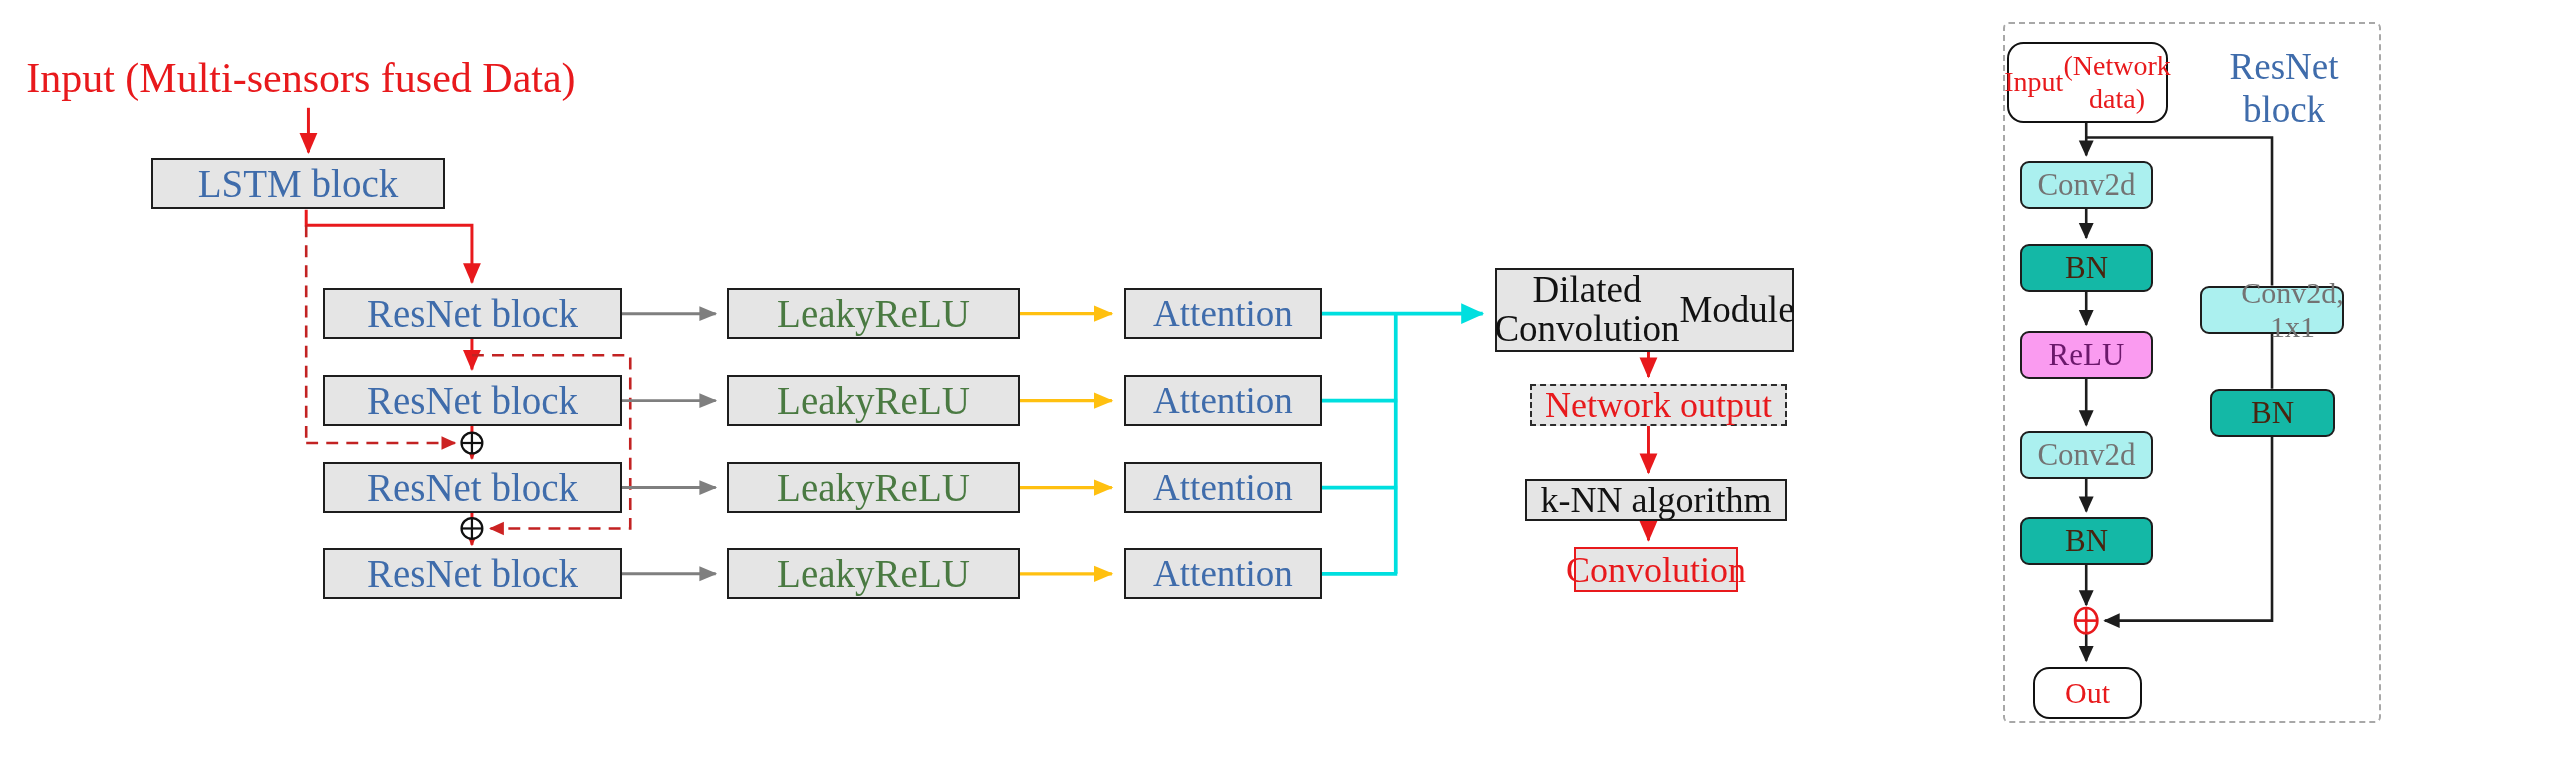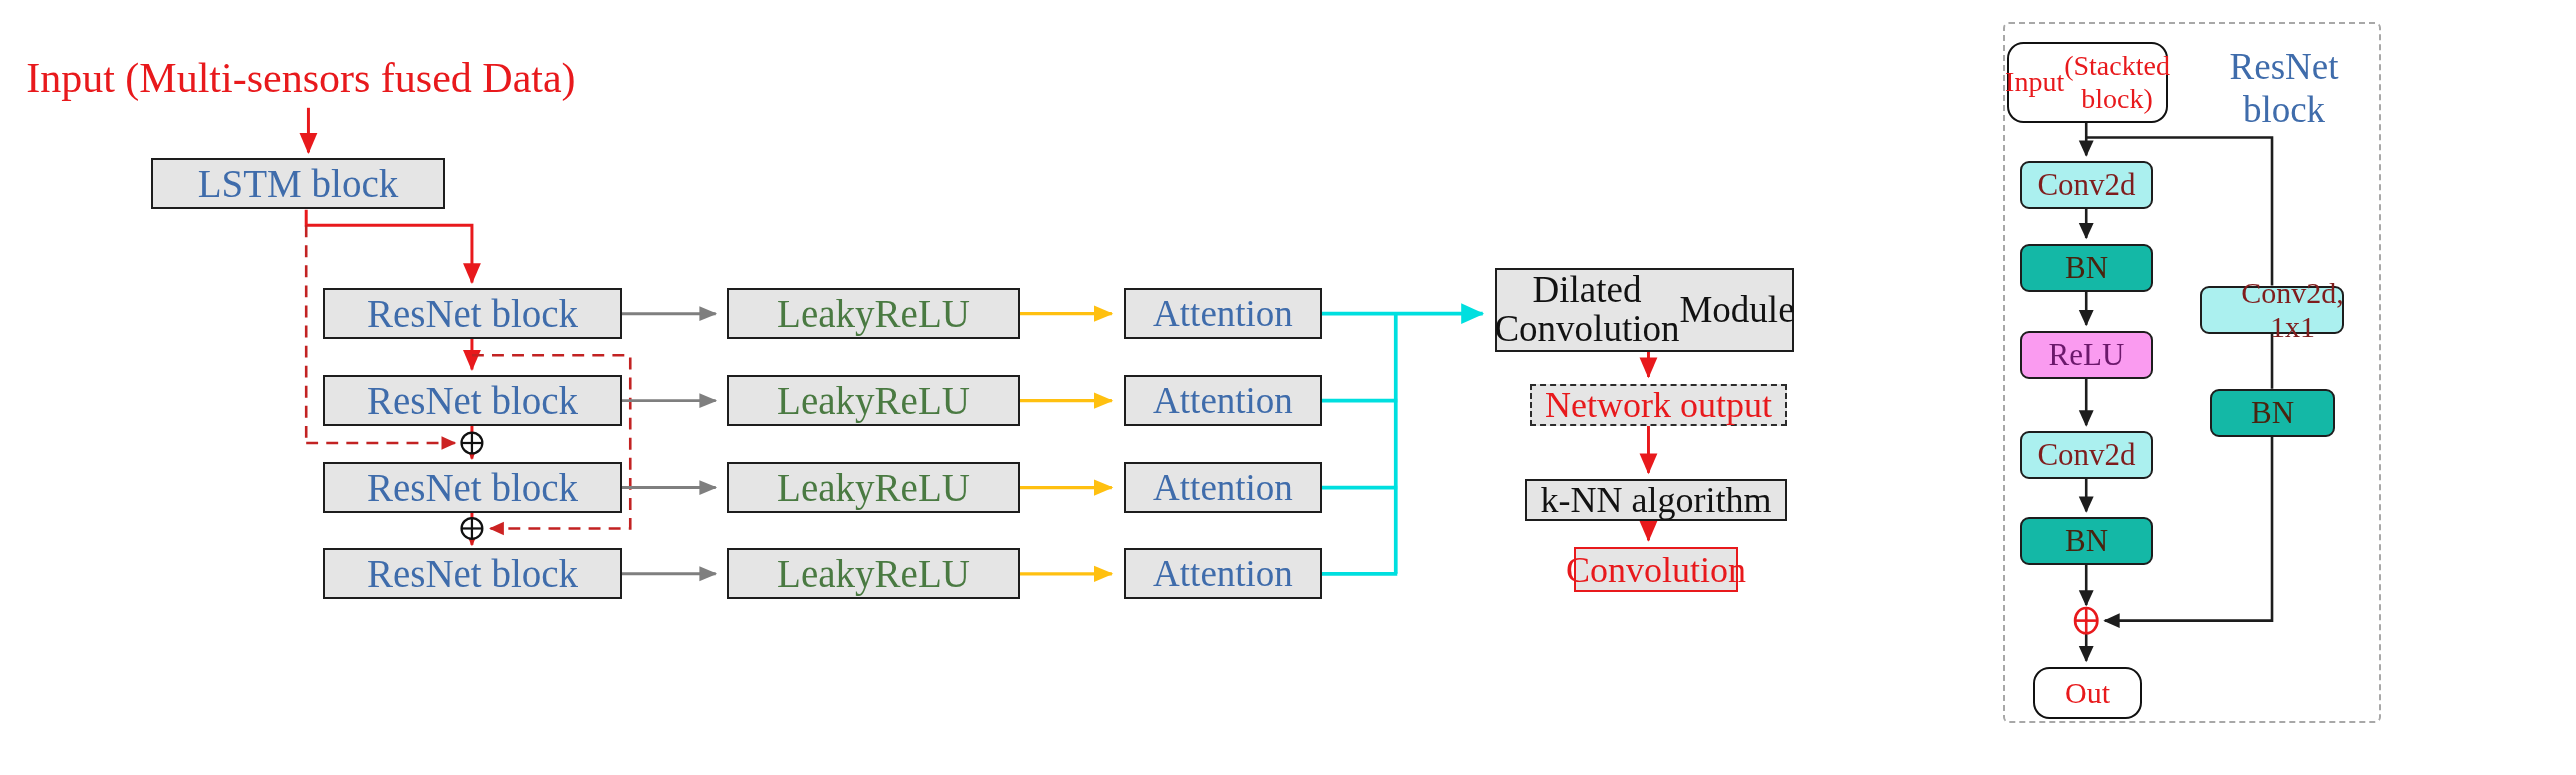--- a/index.html
+++ b/index.html
@@ -9,21 +9,21 @@
   .box{display:flex;align-items:center;justify-content:center;text-align:center;
        background:#e5e5e5;border:2.2px solid #1d1d1d;}
   .blue{color:#3f6cab;}
   .green{color:#4a7a42;}
   .redtxt{color:#e8191c;}
   .blacktxt{color:#121212;}
   .f-main{font-size:39px;}
   .f-att{font-size:37px;}
   .lbl{display:flex;align-items:center;justify-content:center;text-align:center;}
   .round{border-radius:9px;border:2.2px solid #1d1d1d;}
-  .cyanfill{background:#abf0ef;color:#7f1d1d;}
+  .cyanfill{background:#abf0ef;color:#737373;}
   .peachfill{background:#14b8a6;color:#49230e;}
   .pinkfill{background:#fa9bf0;color:#6b186b;}
   .detail-box{display:flex;align-items:center;justify-content:center;text-align:center;
               font-size:31px;}
   svg{position:absolute;left:0;top:0;}
 </style>
 </head>
 <body>
 
 <div class="stage">
@@ -159,21 +159,21 @@
 
   <div class="abs" style="left:2003px;top:22px;width:378px;height:701px;
               border:2.6px dashed #a8a8a8;border-radius:6px;"></div>
 
   <div class="abs lbl blue" style="left:2189px;top:65px;width:190px;height:45px;font-size:37px;">ResNet block</div>
 
   <div class="abs detail-box" style="left:2007px;top:42px;width:161px;height:81px;background:#ffffff;
               border:2.2px solid #111;border-radius:16.4px;flex-direction:row;
               color:#e8191c;font-size:28px;line-height:1.15;">
     <span>Input</span>
-    <span>(Stackted block)</span>
+    <span>(Network data)</span>
   </div>
 
   <div class="abs round cyanfill detail-box" style="left:2020px;top:161px;width:133px;height:48px;">Conv2d</div>
 
   <div class="abs round peachfill detail-box" style="left:2020px;top:244px;width:133px;height:48px;">BN</div>
 
   <div class="abs round pinkfill detail-box" style="left:2020px;top:331px;width:133px;height:48px;">ReLU</div>
 
   <div class="abs round cyanfill detail-box" style="left:2020px;top:431px;width:133px;height:48px;">Conv2d</div>
 

